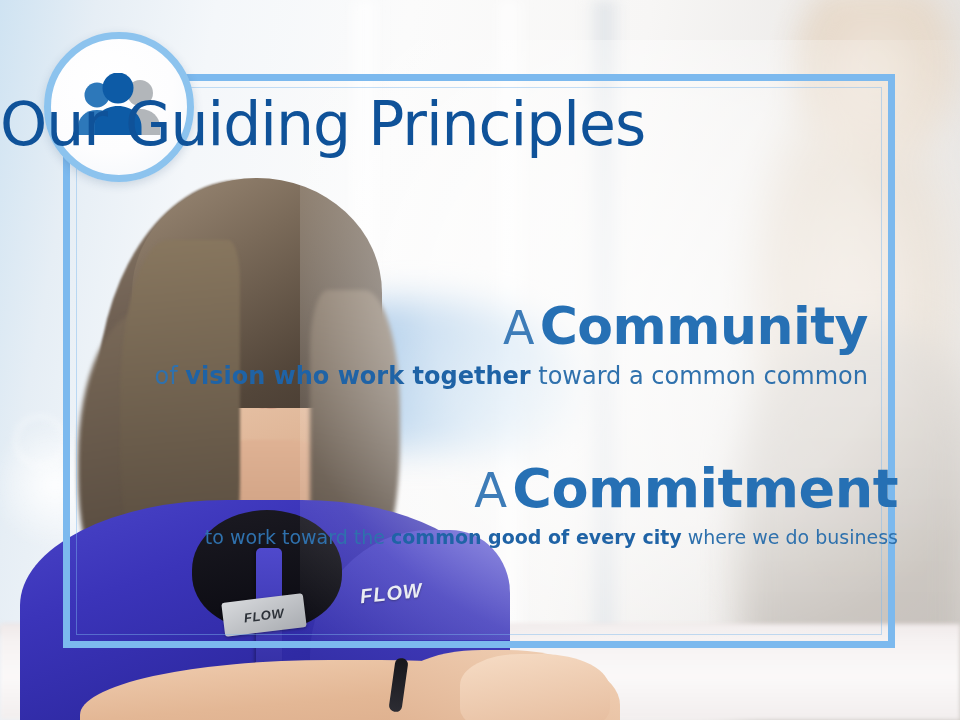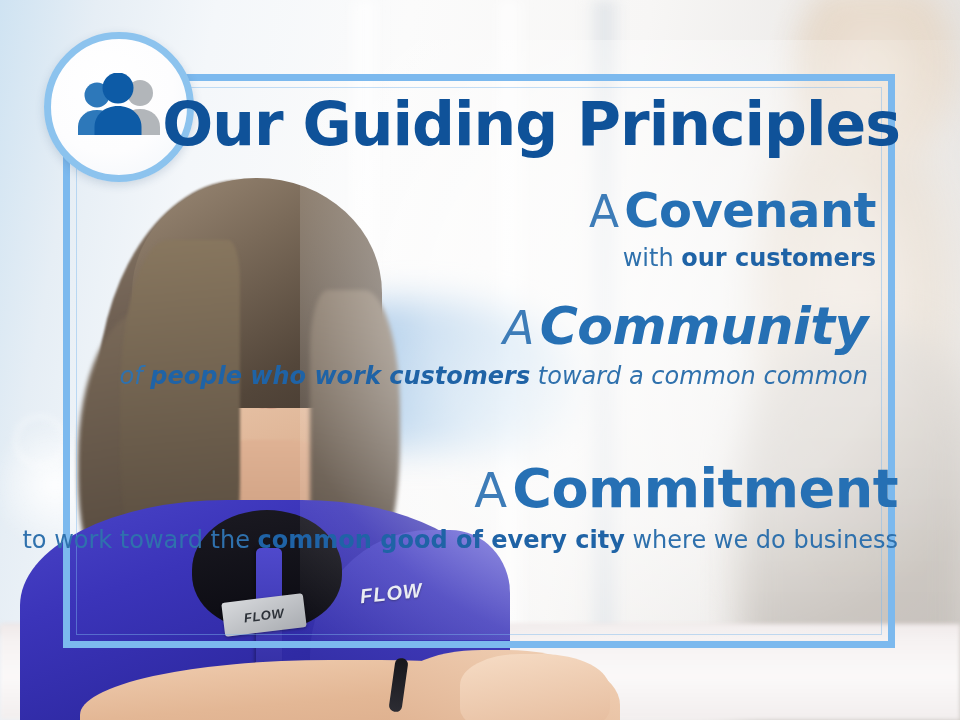--- a/index.html
+++ b/index.html
@@ -244,23 +244,22 @@
     display:flex;align-items:center;justify-content:center;
   }
   .badge-circle svg{display:block;}
 
   
   .copy{position:absolute;left:0;top:0;width:960px;height:720px;pointer-events:none;}
   .copy > *{pointer-events:auto;}
 
   .title{
     position:absolute;left:0;right:60px;top:94px;
-    text-align:right;
     font-family:"DejaVu Sans","Liberation Sans",sans-serif;
-    font-weight:700;
+    font-weight:400;
     font-size:60px;
     line-height:1.02;
     letter-spacing:-1px;
     color:#0f5299;
     white-space:nowrap;
   }
 
   .block{position:absolute;right:88px;text-align:right;}
 
   .headline{
@@ -284,28 +283,28 @@
     font-family:"DejaVu Sans","Liberation Sans",sans-serif;
     font-size:24px;
     line-height:1.30;
     color:#2f71ad;
     font-weight:400;
     margin-top:9px;
   }
   .sub b{font-weight:700;color:#1f63a6;}
 
   .block-1{top:186px;right:84px;}
-  .block-2{top:300px;right:92px;font-style:italic;}
+  .block-2{top:300px;right:92px;}
   .block-3{top:462px;right:62px;}
 
   .block-2 .headline .art{font-size:46px;}
   .block-2 .headline .word{font-size:52px;}
   .block-3 .headline .art{font-size:48px;}
   .block-3 .headline .word{font-size:54px;text-align:right;}
-  .block-3 .sub{font-size:24px;line-height:1.32;}
+  .block-3 .sub{font-size:19px;line-height:1.32;}
 </style>
 </head>
 <body>
 
 <div class="stage">
 
   <div class="photo">
     <div class="bg-base"></div>
     <div class="bg-bands"></div>
     <div class="bg-kiosk"></div>
@@ -366,37 +365,28 @@
         <circle cx="47" cy="15" r="15.5" fill="#0d5ba6"></circle>
         <path d="M47 33c-14 0-23.5 9.5-23.5 21v8h47v-8c0-11.5-9.5-21-23.5-21z" fill="#0d5ba6"></path>
       </svg>
     </span>
   </div>
 
   <div class="copy">
 
     <div class="title">Our Guiding Principles</div>
 
-    <div class="block block-1">
-      <div class="headline">
-        <span class="art">A</span>
-        <span class="word">Covenant</span>
-      </div>
-      <div class="sub">
-        <span>with </span><b>our customers</b><span></span>
-      </div>
-    </div>
 
     <div class="block block-2">
       <div class="headline">
         <span class="art">A</span>
         <span class="word">Community</span>
       </div>
       <div class="sub">
-        <span>of </span><b>people who work customers</b><span> toward a common common</span>
+        <span>of </span><b>vision who work together</b><span> toward a common common</span>
       </div>
     </div>
 
     <div class="block block-3">
       <div class="headline">
         <span class="art">A</span>
         <span class="word">Commitment</span>
       </div>
       <div class="sub">
         <span>to work toward the </span><b>common good of every city</b><span> where we do business</span>

